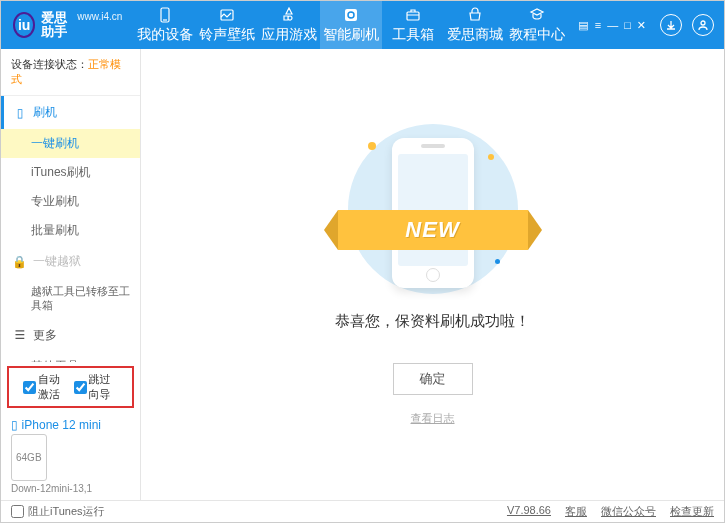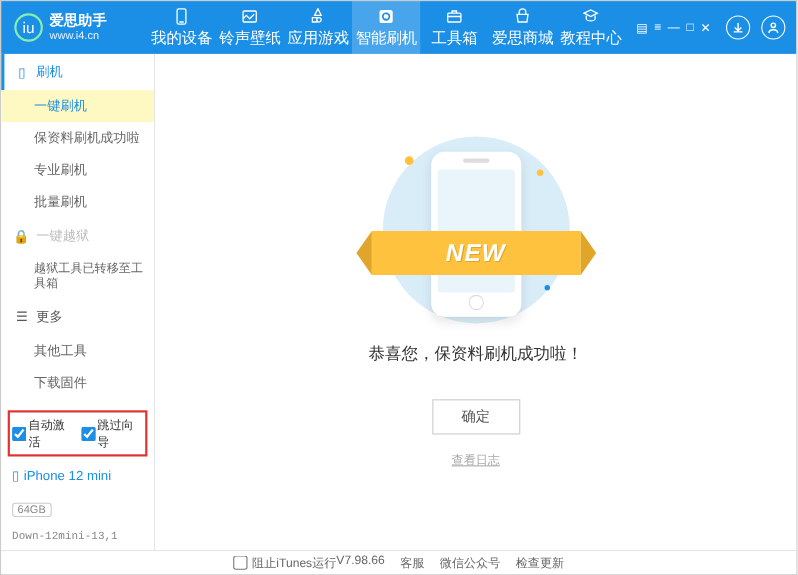--- a/index.html
+++ b/index.html
@@ -1,21 +1,21 @@
 <!DOCTYPE html>
 <html><head>
 <meta charset="utf-8">
 <style>
 * { margin: 0; padding: 0; box-sizing: border-box; font-family: "Microsoft YaHei", sans-serif; }
 body { background: #fff; width: 725px; height: 523px; overflow: hidden; border: 1px solid #ccc; }
 
 .titlebar { height: 48px; background: #1b8fe6; display: flex; align-items: center; color: #fff; }
 .logo-area { display: flex; align-items: center; padding: 0 12px; width: 140px; }
-.logo-circle { width: 26px; height: 26px; border: 2px solid #86efac; border-radius: 50%; display: flex; align-items: center; justify-content: center; font-weight: normal; font-size: 14px; margin-right: 6px; }
-.logo-text { display: flex; flex-direction: column; line-height: 1.1; }
+.logo-circle { width: 26px; height: 26px; border: 2px solid #4c1d95; border-radius: 50%; display: flex; align-items: center; justify-content: center; font-weight: bold; font-size: 14px; margin-right: 6px; }
+.logo-text { display: flex; flex-direction: row; line-height: 1.1; }
 .logo-title { font-size: 13px; font-weight: bold; }
 .logo-url { font-size: 10px; opacity: .9; }
 .nav { display: flex; height: 100%; flex: 1; }
 .nav-item { width: 62px; display: flex; flex-direction: column; align-items: center; justify-content: center; font-size: 14px; cursor: pointer; gap: 2px; text-align: center; }
 .nav-item.active { background: rgba(255,255,255,.2); }
 .nav-ico { width: 18px; height: 18px; display: flex; align-items: center; justify-content: center; }
 .title-right { display: flex; align-items: center; gap: 10px; padding: 0 10px; }
 .circ-btn { width: 22px; height: 22px; border: 1.5px solid #fff; border-radius: 50%; display: flex; align-items: center; justify-content: center; cursor: pointer; }
 .win-ctrl { display: flex; gap: 6px; font-size: 11px; margin-right: 4px; }
 .win-ctrl span { cursor: pointer; }
@@ -25,27 +25,27 @@
 .conn { padding: 8px 10px; border-bottom: 1px solid #eee; font-size: 11px; }
 .conn .mode { color: #ff8c00; }
 .side-scroll { flex: 1; overflow: hidden; }
 .sec-head { display: flex; align-items: center; gap: 6px; padding: 8px 12px; color: #555; }
 .sec-head.blue { color: #1b8fe6; border-left: 3px solid #1b8fe6; padding-left: 9px; }
 .sec-head .ico { width: 14px; display: flex; justify-content: center; }
 .sub { padding: 6px 10px 6px 30px; color: #666; cursor: pointer; }
 .sub.active { background: #fef9c3; color: #1b8fe6; }
 .sub.small { font-size: 11px; line-height: 1.3; }
 .locked { color: #bbb; }
-.checks { border: 2px solid #d33; margin: 4px 6px; padding: 4px 2px; display: flex; gap: 6px; align-items: center; font-size: 11px; }
+.checks { border: 2px solid #d33; margin: 4px 6px; padding: 4px 14px; display: flex; gap: 6px; align-items: center; font-size: 11px; }
 .checks label { display: flex; align-items: center; gap: 2px; cursor: pointer; }
 .checks input { accent-color: #1b8fe6; }
 .device { padding: 6px 10px; }
 .dev-name { color: #1b8fe6; font-size: 12px; display: flex; align-items: center; gap: 4px; cursor: pointer; }
-.badge { display: inline-block; border: 1px solid #ccc; border-radius: 3px; padding: 0 4px; font-size: 10px; color: #888; margin-top: 18px; }
-.dev-sub { font-size: 10px; color: #888; margin-top: 13px; font-family: Liberation Mono, monospace; }
+.badge { display: inline-block; border: 1px solid #ccc; border-radius: 3px; padding: 17px 4px; font-size: 10px; color: #888; margin-top: 2px; }
+.dev-sub { font-size: 10px; color: #888; margin-top: 2px; }
 
 .main { flex: 1; display: flex; flex-direction: column; align-items: center; justify-content: center; position: relative; }
 .illus { width: 170px; height: 170px; position: relative; margin-bottom: 18px; }
 .illus-bg { position: absolute; inset: 0; border-radius: 50%; background: #d9edf9; }
 .phone { position: absolute; left: 50%; top: 14px; transform: translateX(-50%); width: 82px; height: 150px; background: #fff; border-radius: 12px; box-shadow: 0 4px 10px rgba(0,0,0,.1); }
 .phone::before { content:""; position:absolute; top:6px; left:50%; transform:translateX(-50%); width:24px; height:4px; background:#ddd; border-radius:2px; }
 .phone::after { content:""; position:absolute; bottom:6px; left:50%; transform:translateX(-50%); width:12px; height:12px; border:1px solid #ddd; border-radius:50%; }
 .phone-screen { position:absolute; top:16px; left:6px; right:6px; bottom:22px; background:#eaf4fb; border-radius:3px; }
 .ribbon { position:absolute; left:-10px; right:-10px; top:86px; height:40px; background:#ffc23e; display:flex; align-items:center; justify-content:center; }
 .ribbon::before, .ribbon::after { content:""; position:absolute; top:0; width:0; height:0; border-top:20px solid transparent; border-bottom:20px solid transparent; }
@@ -54,24 +54,24 @@
 .ribbon-text { font-size:22px; font-weight:900; font-style:italic; color:#fff; letter-spacing:1px; text-shadow:1px 1px 0 #e0a62c; }
 .dot { position:absolute; border-radius:50%; }
 .dot1 { width:8px; height:8px; background:#ffc23e; left:20px; top:18px; }
 .dot2 { width:6px; height:6px; background:#ffc23e; right:24px; top:30px; }
 .dot3 { width:5px; height:5px; background:#1b8fe6; right:18px; bottom:30px; }
 
 .success-text { font-size: 15px; color: #333; margin-bottom: 32px; }
 .ok-btn { border: 1px solid #ccc; background: #fff; padding: 6px 26px; font-size: 13px; color: #555; cursor: pointer; margin-bottom: 16px; }
 .log-link { font-size: 11px; color: #aaa; cursor: pointer; text-decoration: underline; }
 
-.footer { height: 22px; border-top: 1px solid #e5e5e5; display: flex; align-items: center; font-size: 11px; color: #666; padding: 0 10px; justify-content: center; }
+.footer { height: 22px; border-top: 1px solid #e5e5e5; display: flex; align-items: center; font-size: 11px; color: #666; padding: 0 10px; justify-content: space-between; }
 .footer-left label { display: flex; align-items: center; gap: 4px; cursor: pointer; }
 .footer-right { display: flex; gap: 14px; }
-.footer-right span { cursor: pointer; }
+.footer-right span { cursor: pointer; text-decoration: underline; }
 </style>
 </head>
 <body>
 
 <div class="titlebar">
   <div class="logo-area">
     <div class="logo-circle">iu</div>
     <div class="logo-text">
       <div class="logo-title">爱思助手</div>
       <div class="logo-url">www.i4.cn</div>
@@ -158,27 +158,30 @@
         <svg width="12" height="12" viewBox="0 0 12 12" stroke="#fff" fill="none" stroke-width="1.3">
           <circle cx="6" cy="4" r="2"></circle>
           <path d="M2 11c0-2 2-3 4-3s4 1 4 3"></path>
         </svg>
       </div>
   </div>
 </div>
 
 <div class="body">
   <div class="sidebar">
+    <div class="conn">
+      <span>设备连接状态：</span><span class="mode">正常模式</span>
+    </div>
     <div class="side-scroll">
       <div class="sec-head blue">
         <span class="ico">▯</span>
         <span>刷机</span>
       </div>
       <div class="sub active">一键刷机</div>
-      <div class="sub">保资料刷机成功啦</div>
+      <div class="sub">iTunes刷机</div>
       <div class="sub">专业刷机</div>
       <div class="sub">批量刷机</div>
 
       <div class="sec-head locked">
         <span class="ico">🔒</span>
         <span>一键越狱</span>
       </div>
       <div class="sub small">越狱工具已转移至工具箱</div>
 
       <div class="sec-head">

